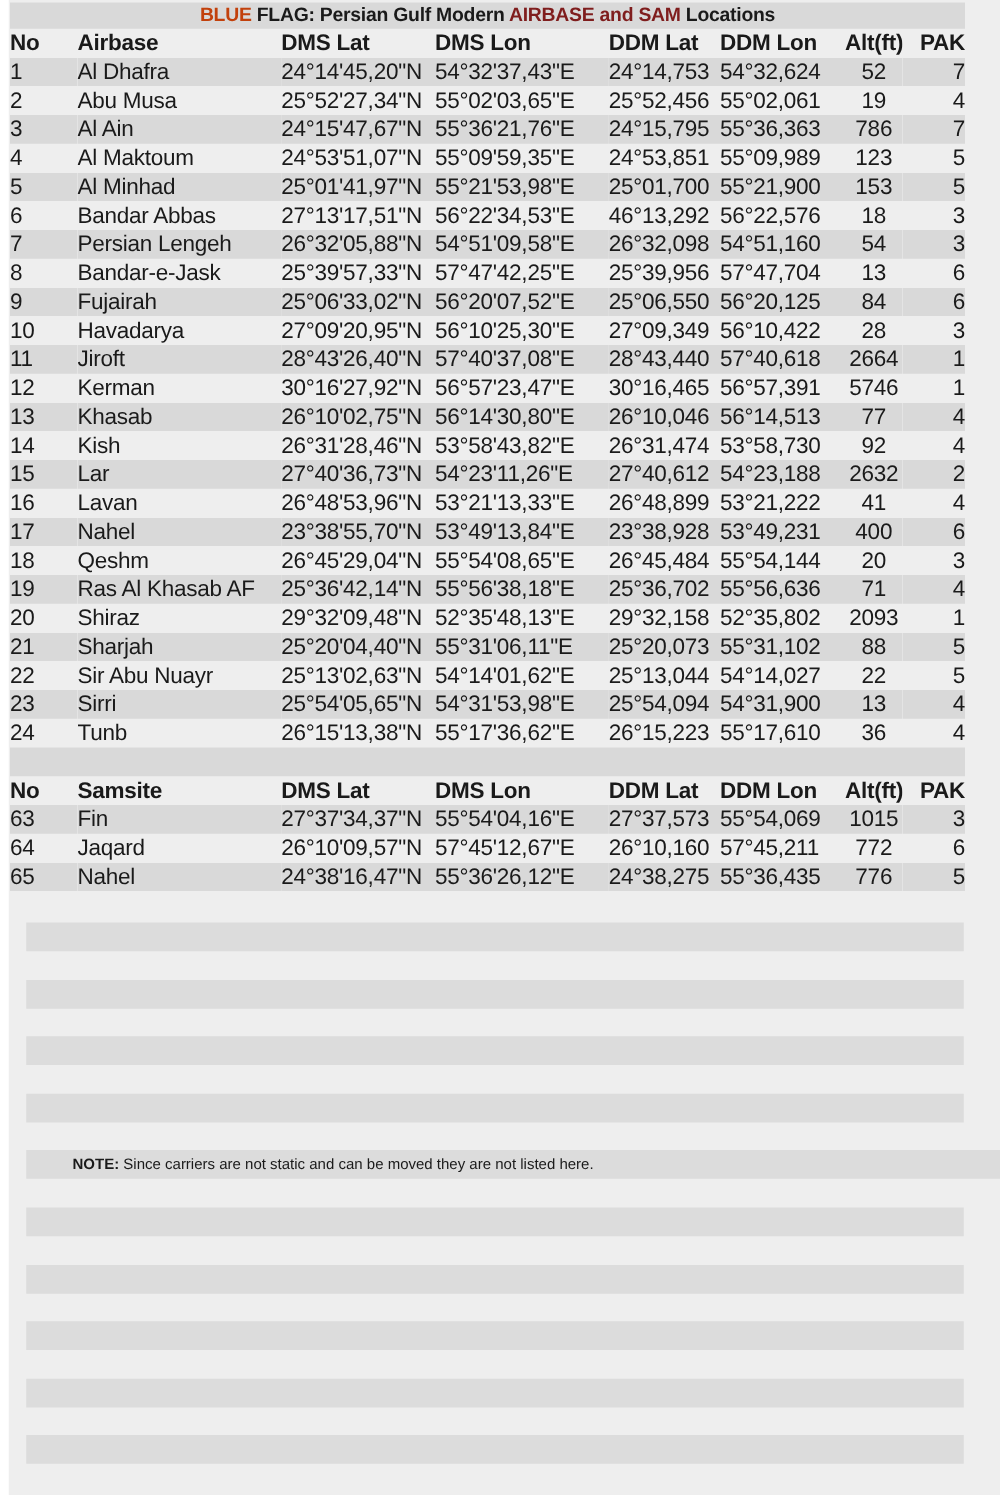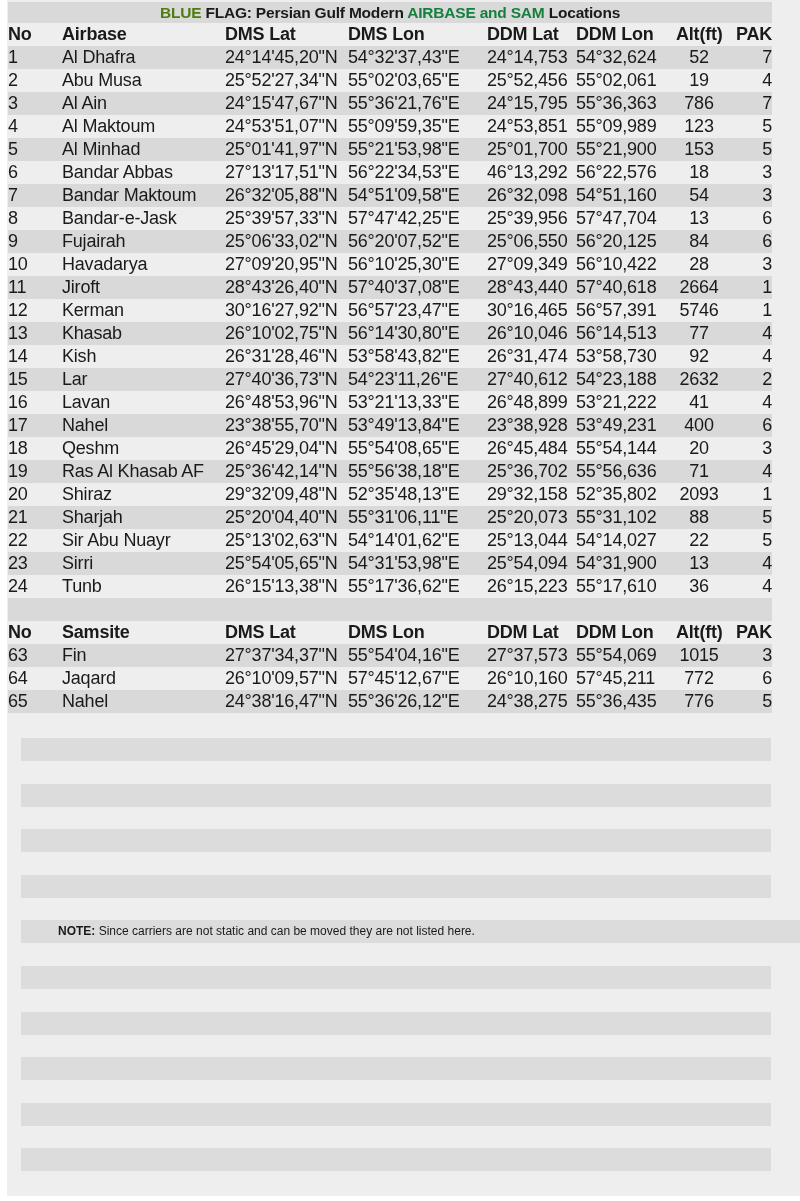--- a/index.html
+++ b/index.html
@@ -6,22 +6,22 @@
   body{
     width:800px;height:1201px;position:relative;background:#ffffff;
     font-family:"Liberation Sans", sans-serif;color:#1a1a1a;overflow:hidden;
   }
   .bg{position:absolute;left:7px;top:0;right:0;bottom:5px;background:#eeeeee;}
   .title-bar{
     position:absolute;left:8px;top:2px;width:764px;height:21px;
     background:#d9d9d9;text-align:center;line-height:21px;
     font-size:15.5px;font-weight:bold;letter-spacing:-0.2px;white-space:nowrap;
   }
-  .c-blue{color:#4d7c0f;}
-  .c-red{color:#15803d;}
+  .c-blue{color:#c2410c;}
+  .c-red{color:#7f1d1d;}
   table.loc{
     position:absolute;left:8px;border-collapse:collapse;border-spacing:0;
     table-layout:fixed;width:764px;font-size:18px;letter-spacing:-0.2px;
   }
   #airbase-table{top:23px;}
   #samsite-table{top:621px;}
   table.loc td{
     height:23px;padding:0;margin:0;white-space:nowrap;overflow:hidden;
     vertical-align:middle;
   }
@@ -126,21 +126,21 @@
         <td class="col1">Bandar Abbas</td>
         <td class="col2">27°13'17,51"N</td>
         <td class="col3">56°22'34,53"E</td>
         <td class="col4">46°13,292</td>
         <td class="col5">56°22,576</td>
         <td class="col6">18</td>
         <td class="col7">3</td>
       </tr>
       <tr class="band">
         <td class="col0">7</td>
-        <td class="col1">Bandar Maktoum</td>
+        <td class="col1">Persian Lengeh</td>
         <td class="col2">26°32'05,88"N</td>
         <td class="col3">54°51'09,58"E</td>
         <td class="col4">26°32,098</td>
         <td class="col5">54°51,160</td>
         <td class="col6">54</td>
         <td class="col7">3</td>
       </tr>
       <tr>
         <td class="col0">8</td>
         <td class="col1">Bandar-e-Jask</td>

